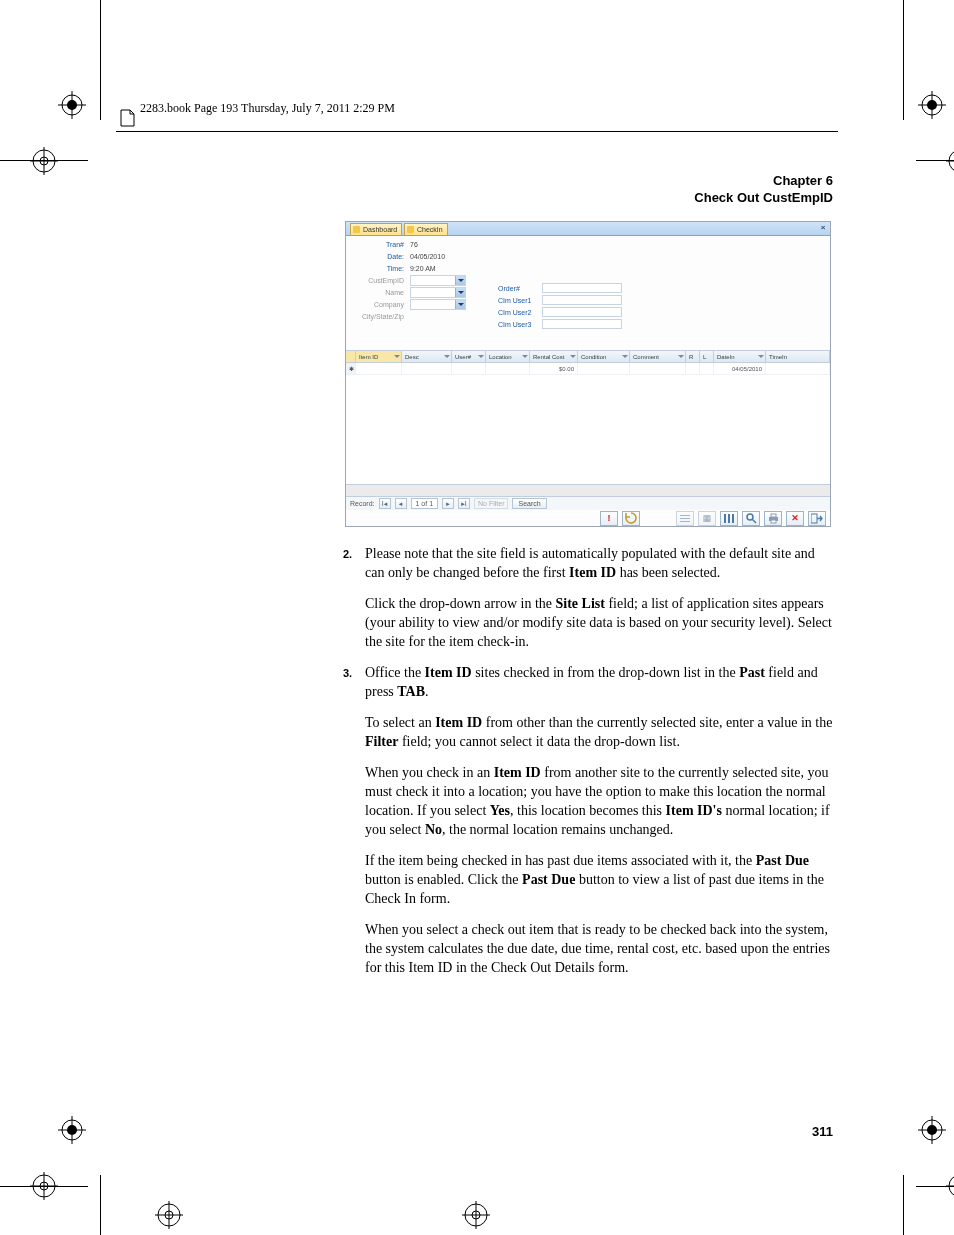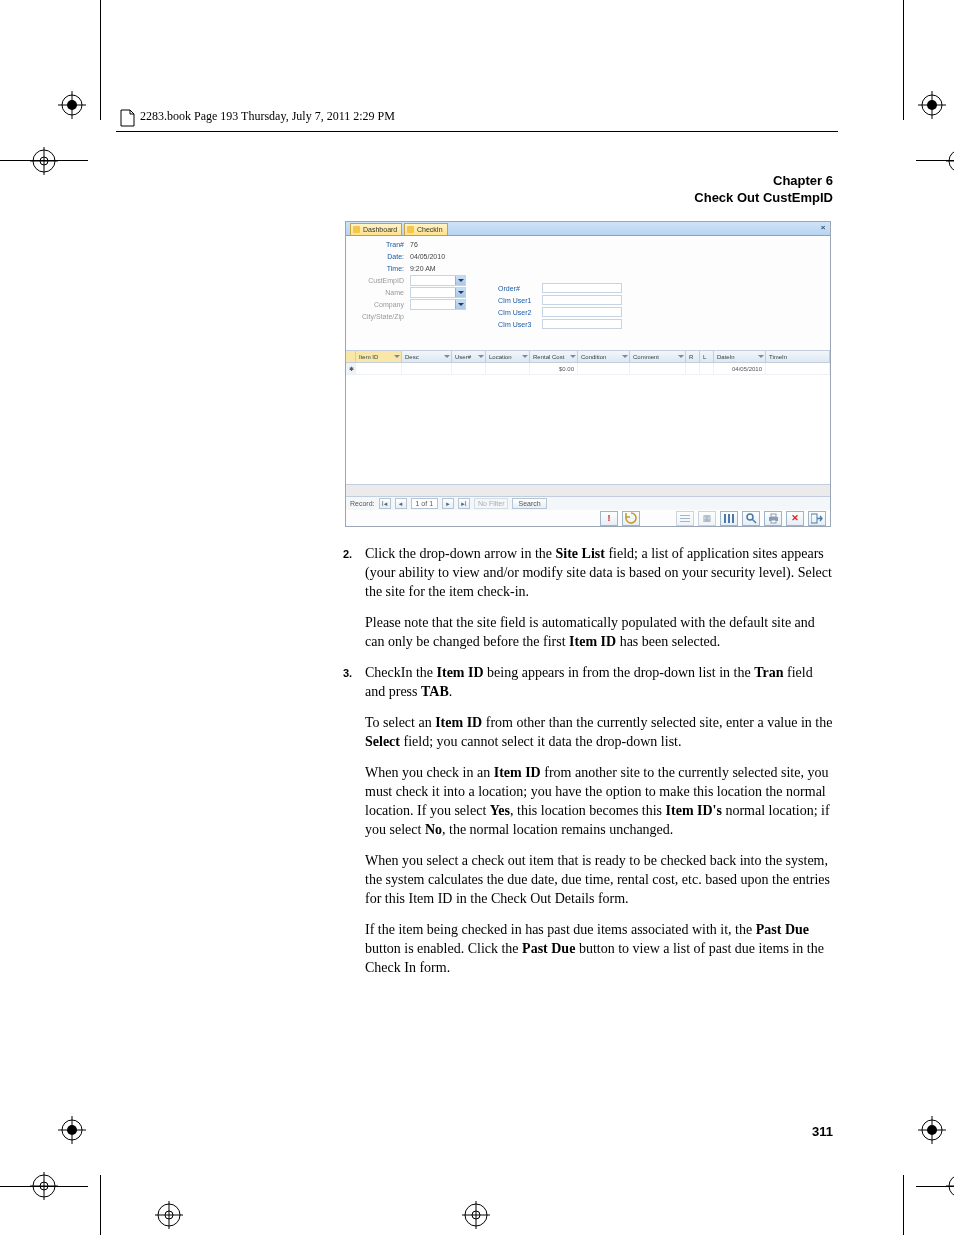--- a/index.html
+++ b/index.html
@@ -17,21 +17,21 @@
     width: 28px;
     height: 28px;
   }
   .reg-mark svg { width: 100%; height: 100%; }
   .hline { position: absolute; height: 1px; background: #000; }
   .vline { position: absolute; width: 1px; background: #000; }
 
   .header-line {
     position: absolute;
     left: 120px;
-    top: 109px;
+    top: 101px;
     font-size: 12px;
     font-family: "Times New Roman", serif;
   }
   .header-rule {
     position: absolute;
     left: 116px; right: 116px;
     top: 131px;
     border-top: 1px solid #000;
   }
   .header-icon {
@@ -514,37 +514,37 @@
           <path d="M6 5.5 h5 M9 3 l2 2.5 l-2 2.5" fill="none" stroke="#4c79a6" stroke-width="1.3"></path>
         </svg>
     </div>
   </div>
 </div>
 
 <div class="body-text">
   <div class="step">
     <span class="num">2.</span>
     <p class="para">
-      <span>Click the drop-down arrow in the </span><b class="sans">Site List</b><span> field; a list of application sites appears (your ability to view and/or modify site data is based on your security level). Select the site for the item check-in.</span>
+      <span>Please note that the site field is automatically populated with the default site and can only be changed before the first </span><b class="sans">Item ID</b><span> has been selected.</span>
     </p>
     <p class="para">
-      <span>Please note that the site field is automatically populated with the default site and can only be changed before the first </span><b class="sans">Item ID</b><span> has been selected.</span>
+      <span>Click the drop-down arrow in the </span><b class="sans">Site List</b><span> field; a list of application sites appears (your ability to view and/or modify site data is based on your security level). Select the site for the item check-in.</span>
     </p>
   </div>
   <div class="step">
     <span class="num">3.</span>
     <p class="para">
-      <span>CheckIn the </span><b>Item ID</b><span> being appears in from the drop-down list in the </span><b>Tran</b><span> field and press </span><b>TAB</b><span>.</span>
+      <span>Office the </span><b>Item ID</b><span> sites checked in from the drop-down list in the </span><b>Past</b><span> field and press </span><b>TAB</b><span>.</span>
     </p>
     <p class="para">
-      <span>To select an </span><b>Item ID</b><span> from other than the currently selected site, enter a value in the </span><b>Select</b><span> field; you cannot select it data the drop-down list.</span>
+      <span>To select an </span><b>Item ID</b><span> from other than the currently selected site, enter a value in the </span><b>Filter</b><span> field; you cannot select it data the drop-down list.</span>
     </p>
     <p class="para">
       <span>When you check in an </span><b>Item ID</b><span> from another site to the currently selected site, you must check it into a location; you have the option to make this location the normal location. If you select </span><b>Yes</b><span>, this location becomes this </span><b>Item ID's</b><span> normal location; if you select </span><b>No</b><span>, the normal location remains unchanged.</span>
     </p>
-    <p class="para">When you select a check out item that is ready to be checked back into the system, the system calculates the due date, due time, rental cost, etc. based upon the entries for this Item ID in the Check Out Details form.</p>
     <p class="para">
       <span>If the item being checked in has past due items associated with it, the </span><b>Past Due</b><span> button is enabled. Click the </span><b>Past Due</b><span> button to view a list of past due items in the Check In form.</span>
     </p>
+    <p class="para">When you select a check out item that is ready to be checked back into the system, the system calculates the due date, due time, rental cost, etc. based upon the entries for this Item ID in the Check Out Details form.</p>
   </div>
 </div>
 
 <div class="page-num">311</div>
 
 </body></html>

